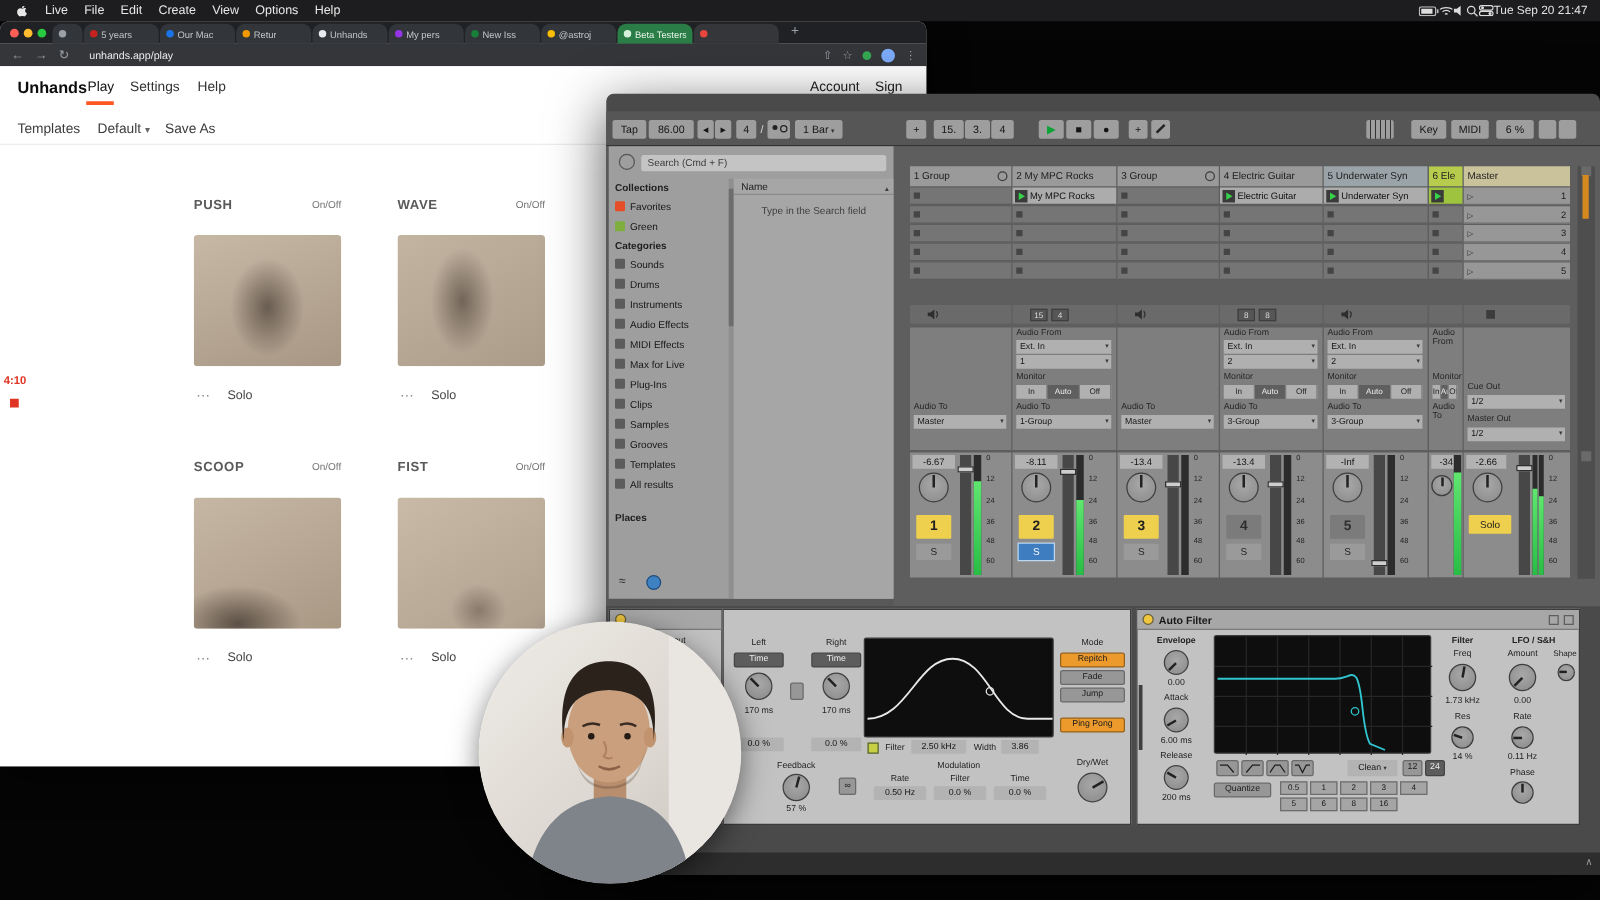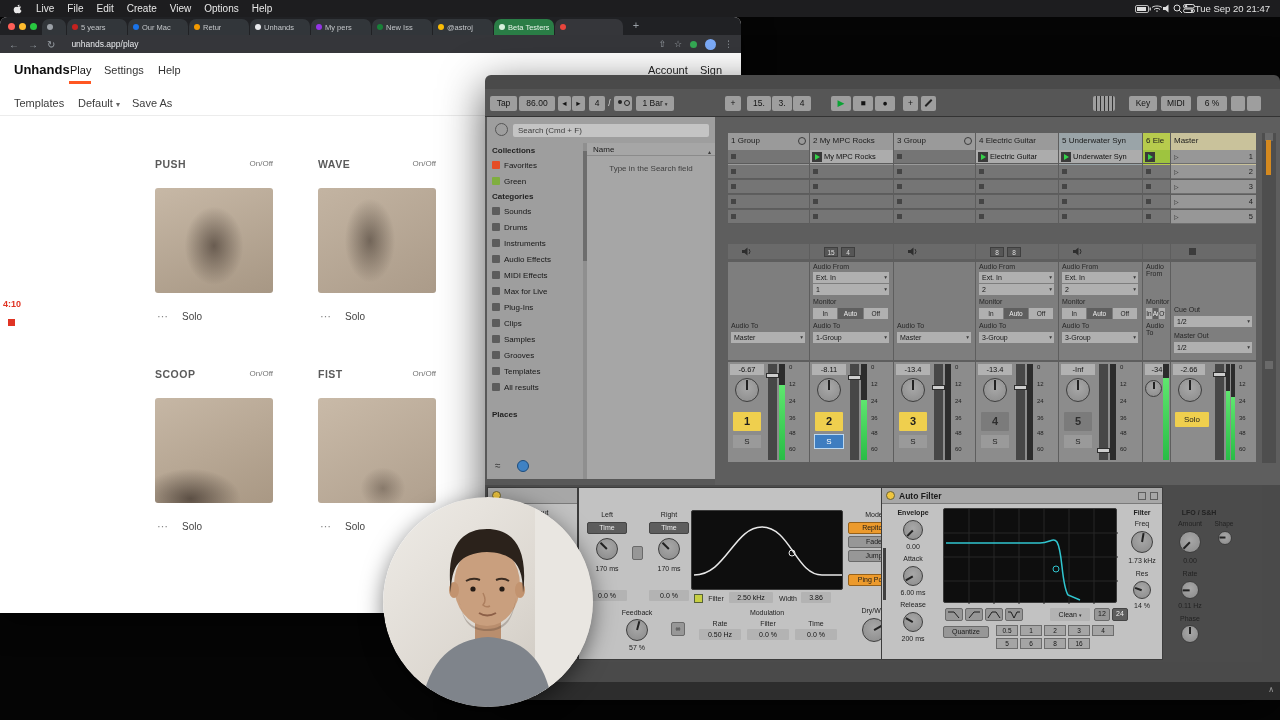--- a/index.html
+++ b/index.html
@@ -83,21 +83,21 @@
 .br-thumb{position:absolute;left:0;top:8px;width:4px;height:110px;background:#6d6d6d}
 .br-results{position:absolute;left:100px;right:0;top:26px;bottom:0;background:#a6a6a6}
 .br-namerow{height:13px;border-bottom:1px solid #8b8b8b;font-size:8px;color:#1c1c1c;padding-left:6px;line-height:13px;position:relative}
 .br-sort{position:absolute;right:4px;top:3px;font-size:6px;color:#3c3c3c}
 .br-hint{padding-top:8px;text-align:center;font-size:8px;color:#3f3f3f}
 .br-wave{position:absolute;left:8px;bottom:8px;font-size:10px;color:#333}
 .br-blue{position:absolute;left:30px;bottom:7px;width:12px;height:12px;border-radius:50%;background:#3f82c4;border:1px solid #1d4c7c}
 
 .session{position:absolute;left:230px;top:0;width:565px;height:368px;background:#5e5e5e}
 .track-col{position:absolute;top:16px;height:329px}
-.trk-header{position:absolute;left:0;right:1px;top:0;height:32px;font-size:8px;color:#1c1c1c;line-height:16px;padding-left:3px;overflow:hidden;white-space:nowrap}
+.trk-header{position:absolute;left:0;right:1px;top:0;height:16px;font-size:8px;color:#1c1c1c;line-height:16px;padding-left:3px;overflow:hidden;white-space:nowrap}
 .fold-circle{position:absolute;right:3px;top:4px;width:8px;height:8px;border:1px solid #3c3c3c;border-radius:50%}
 .clip-slot{position:absolute;left:0;right:1px;height:14px;background:#757575;border-bottom:1px solid #5c5c5c}
 .clip-slot.has-clip{display:flex;align-items:center}
 .stop-sq{position:absolute;left:3px;top:4px;width:5px;height:5px;background:#454545}
 .clip-play{width:10px;height:10px;background:#3a3a3a;margin:0 2px;position:relative;flex:none}
 .tri{position:absolute;left:3px;top:2px;border-left:5px solid #35d24a;border-top:3px solid transparent;border-bottom:3px solid transparent}
 .clip-name{font-size:7.5px;color:#101010;white-space:nowrap;overflow:hidden}
 .trk-status{position:absolute;left:0;right:1px;top:111px;height:15px;background:#6a6a6a;display:flex;align-items:center;gap:3px;padding-left:14px}
 .st-box{min-width:14px;height:10px;background:#565656;color:#ddd;font-size:6.5px;text-align:center;line-height:10px;border:1px solid #3f3f3f}
 .trk-io{position:absolute;left:0;right:1px;top:129px;height:98px;background:#7e7e7e}
@@ -861,21 +861,21 @@
         <div class="lb" style="left:118px;top:131px;width:46px">Rate</div>
         <div class="lb" style="left:166px;top:131px;width:46px">Filter</div>
         <div class="lb" style="left:214px;top:131px;width:46px">Time</div>
         <div class="vl" style="left:120px;top:141px;width:42px">0.50 Hz</div>
         <div class="vl" style="left:168px;top:141px;width:42px">0.0 %</div>
         <div class="vl" style="left:216px;top:141px;width:42px">0.0 %</div>
         <div class="lb" style="left:269px;top:118px;width:52px">Dry/Wet</div>
         <div class="kn" style="left:283px;top:130px;width:24px;height:24px;--rot:60deg"></div>
       </div>
 
-      <div class="device" style="left:396px;width:282px">
+      <div class="device" style="left:424px;width:355px">
         <div class="dv-bar">
           <div class="dv-act"></div>
           <div class="dv-title">Auto Filter</div>
           <div class="dv-ico" style="right:16px"></div>
           <div class="dv-ico" style="right:4px"></div>
         </div>
         <div class="lb" style="left:6px;top:20px;width:50px;font-weight:bold">Envelope</div>
         <div class="kn" style="left:21px;top:32px;width:20px;height:20px;--rot:-135deg"></div>
         <div class="lb" style="left:6px;top:54px;width:50px">0.00</div>
         <div class="lb" style="left:6px;top:66px;width:50px">Attack</div>

